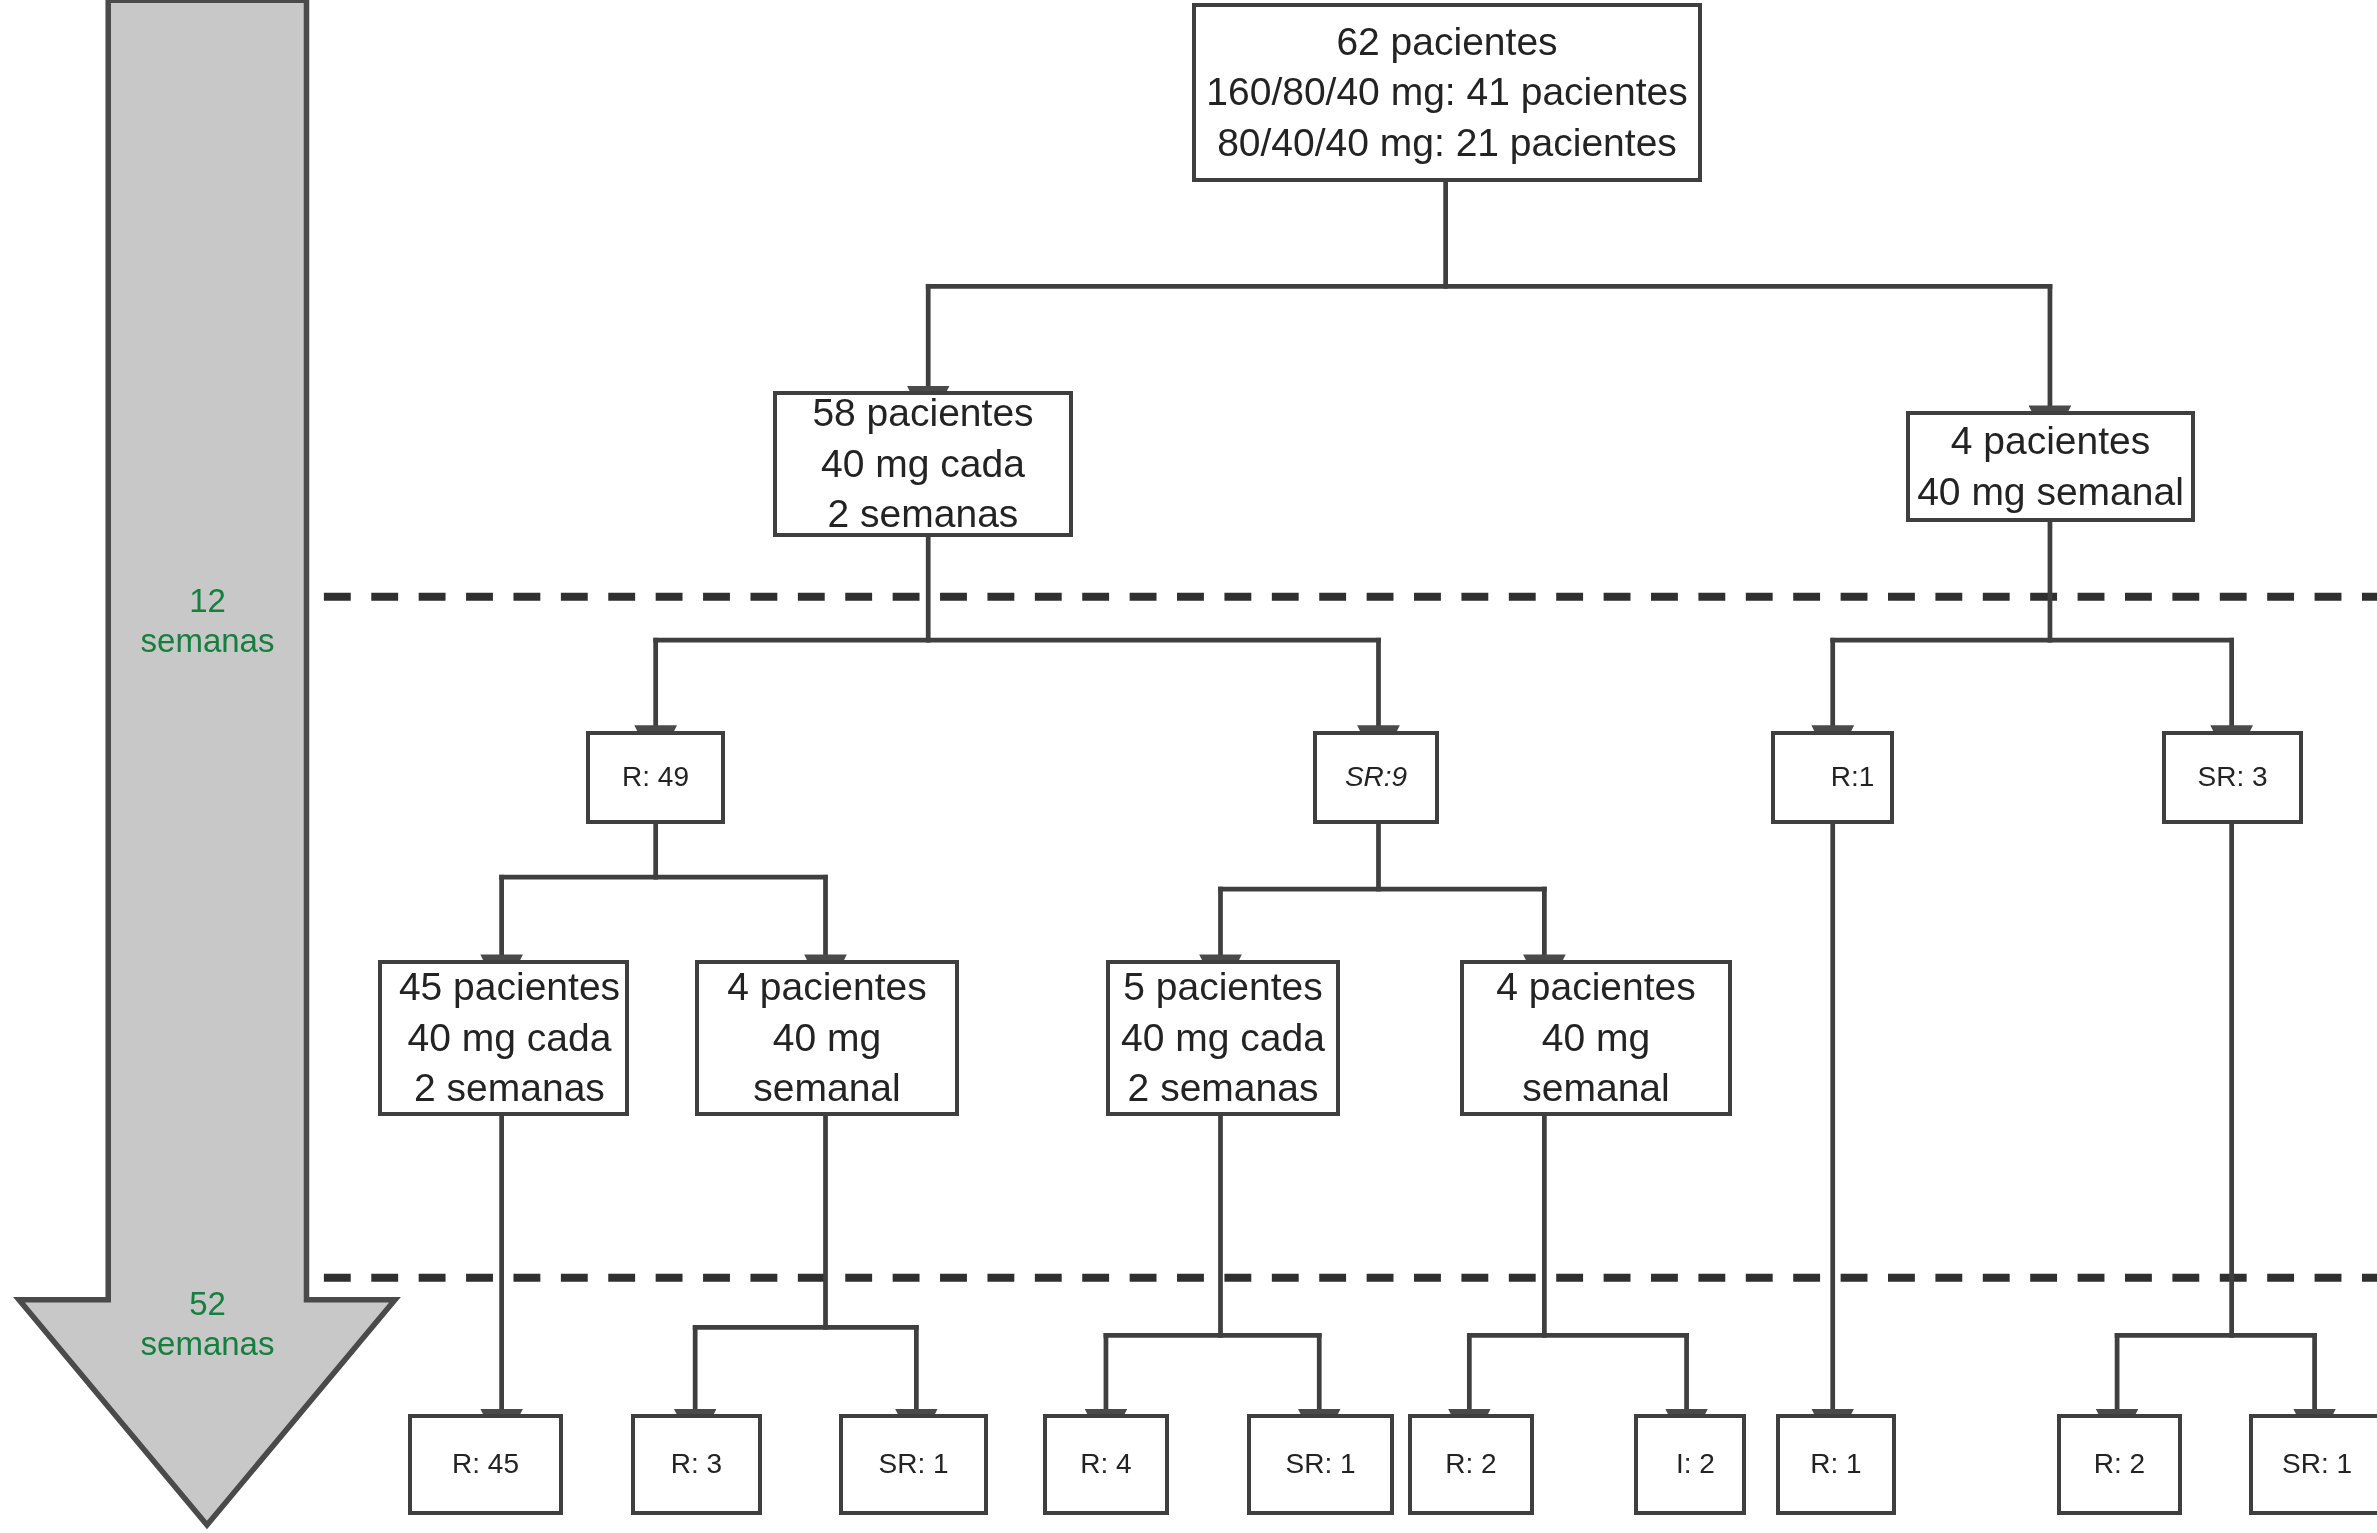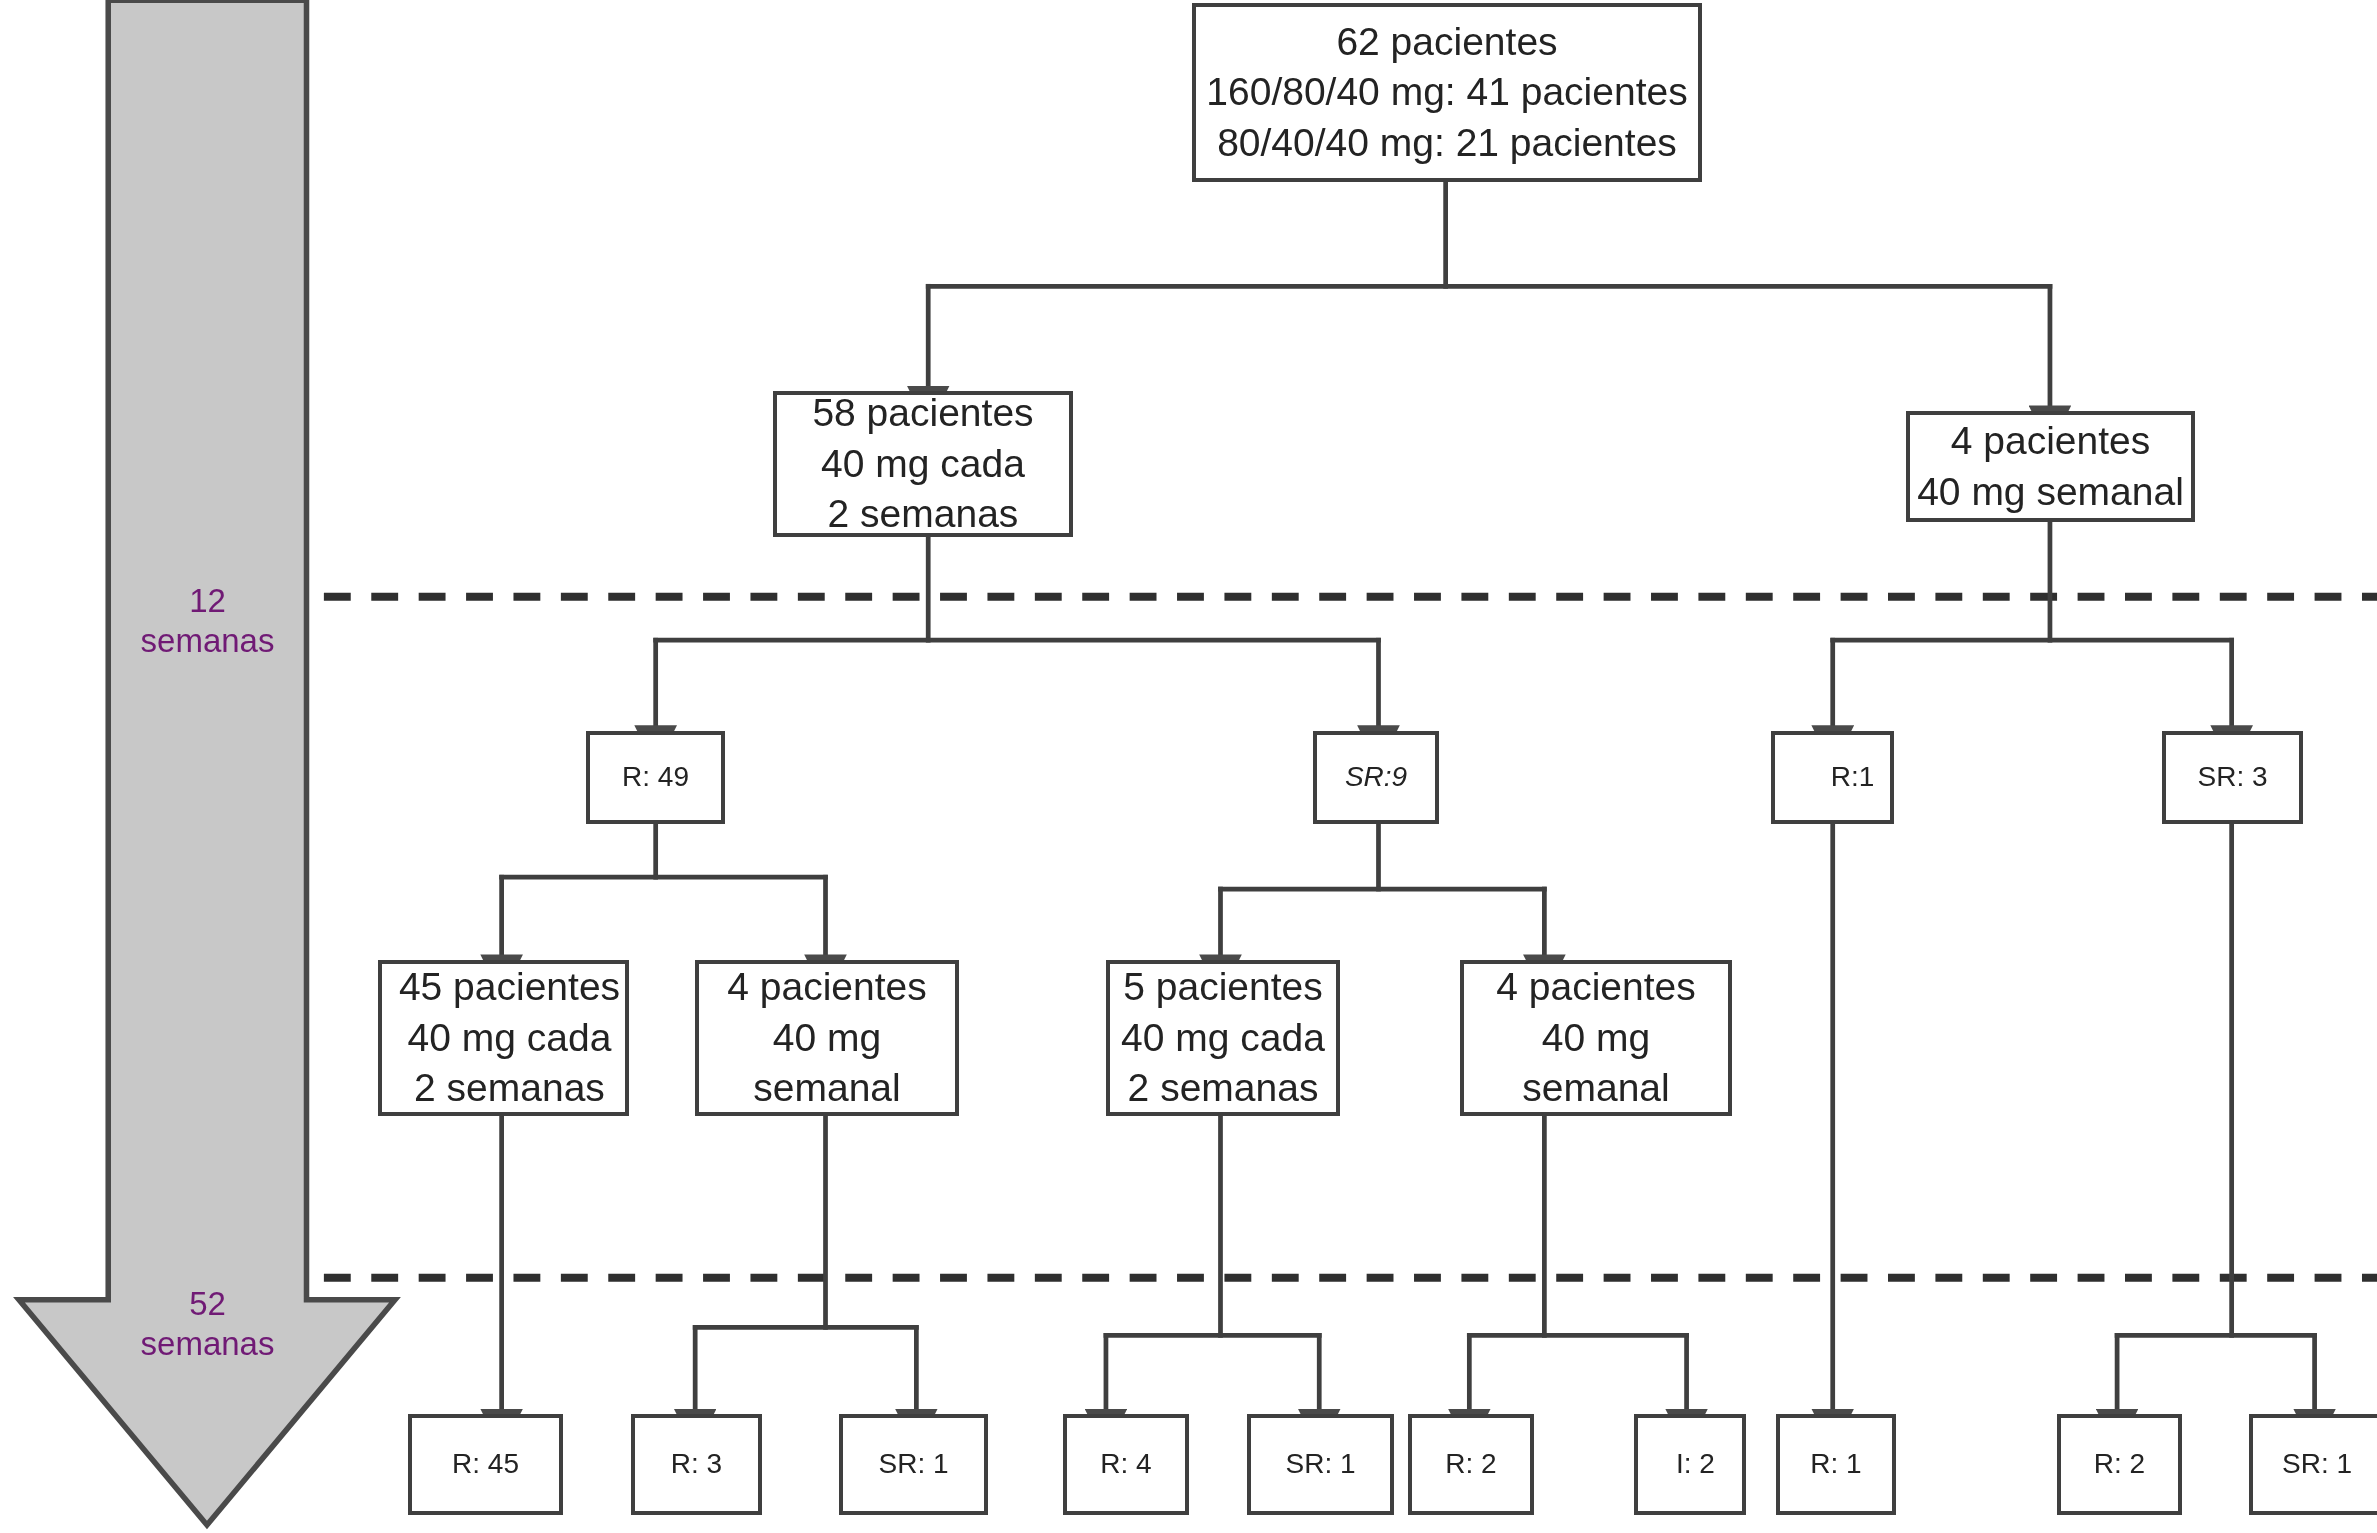--- a/index.html
+++ b/index.html
@@ -17,21 +17,21 @@
     align-items:center;
     justify-content:center;
     text-align:center;
     line-height:1.30;
     white-space:pre-line;
     font-size:39px;
   }
   .node.small{font-size:28px;}
   .timeline-label{
     position:absolute;
-    color:#701a75;
+    color:#15803d;
     text-align:center;
     font-size:33px;
     line-height:1.22;
     white-space:pre-line;
   }
 </style>
 </head>
 <body>
 
 <div id="stage">
@@ -130,21 +130,21 @@
 40 mg semanal</div>
   <div class="node" style="left:1106px;top:960px;width:234px;height:156px;">5 pacientes
 40 mg cada
 2 semanas</div>
   <div class="node" style="left:1460px;top:960px;width:272px;height:156px;">4 pacientes
 40 mg semanal</div>
 
   <div class="node small" style="left:408px;top:1414px;width:155px;height:101px;">R: 45</div>
   <div class="node small" style="left:631px;top:1414px;width:131px;height:101px;text-align:center;">R: 3</div>
   <div class="node small" style="left:839px;top:1414px;width:149px;height:101px;">SR: 1</div>
-  <div class="node small" style="left:1043px;top:1414px;width:126px;height:101px;margin-left:20px;">R: 4</div>
+  <div class="node small" style="left:1043px;top:1414px;width:126px;height:101px;">R: 4</div>
   <div class="node small" style="left:1247px;top:1414px;width:147px;height:101px;">SR: 1</div>
   <div class="node small" style="left:1408px;top:1414px;width:126px;height:101px;">R: 2</div>
   <div class="node small" style="left:1634px;top:1414px;width:112px;height:101px;padding-left:11px;">I: 2</div>
   <div class="node small" style="left:1776px;top:1414px;width:120px;height:101px;">R: 1</div>
   <div class="node small" style="left:2057px;top:1414px;width:125px;height:101px;">R: 2</div>
   <div class="node small" style="left:2249px;top:1414px;width:136px;height:101px;">SR: 1</div>
 
 </div>
 
 

